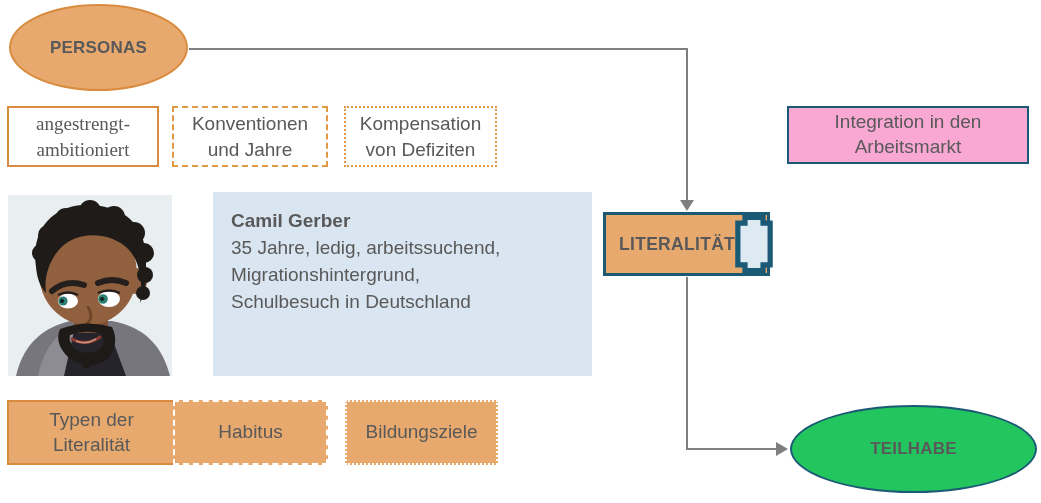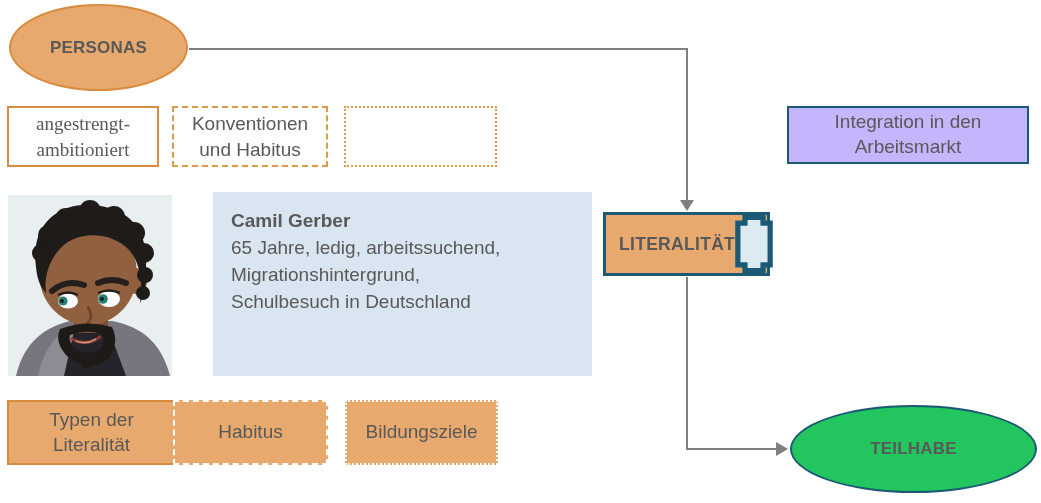--- a/index.html
+++ b/index.html
@@ -21,21 +21,21 @@
   .tag.dashed{border:2px dashed #DF9A43;}
   .tag.dotted{border:2px dotted #DF9A43;}
 
   
   .btag{top:400px;height:65px;background:#E8A96E;font-size:19px;line-height:1.3;}
   .btag.solid {border:2.5px solid #D98C3F;}
   .btag.dashed{border:2px dashed #ffffff;}
   .btag.dotted{border:2px dotted #ffffff;}
 
   
-  .outcome{left:787px;top:106px;width:242px;height:58px;background:#c4b5fd;
+  .outcome{left:787px;top:106px;width:242px;height:58px;background:#f9a8d4;
            border:2px solid #1B5A75;font-size:19px;line-height:1.3;}
 
   
   .literality{left:603px;top:212px;width:167px;height:64px;background:#E8A96E;
               border:3px solid #1B5A75;display:flex;align-items:center;}
   .literality .lbl{font-weight:bold;font-size:17.5px;letter-spacing:.3px;padding-left:13px;flex:1;}
   .literality .glyph{width:38px;height:60px;margin-right:5px;flex:none;}
 
   
   .avatar{left:8px;top:195px;width:164px;height:181px;background:#E9EEF0;}
@@ -60,23 +60,25 @@
   <div class="abs ellipse personas center">
     <span>PERSONAS</span>
   </div>
 
   <div class="abs tag solid center" style="left:7px;width:152px;">
     <span>angestrengt-</span>
     <span>ambitioniert</span>
   </div>
   <div class="abs tag dashed center" style="left:172px;width:156px;">
     <span>Konventionen</span>
-    <span>und Habitus</span>
+    <span>und Jahre</span>
   </div>
   <div class="abs tag dotted center" style="left:344px;width:153px;">
+    <span>Kompensation</span>
+    <span>von Defiziten</span>
   </div>
 
   <div class="abs outcome center">
     <span>Integration in den</span>
     <span>Arbeitsmarkt</span>
   </div>
 
   <div class="abs avatar">
     <svg width="164" height="181" viewBox="0 0 164 181">
       <rect x="0" y="0" width="164" height="181" fill="#E9EEF0"></rect>
@@ -120,21 +122,21 @@
       <path d="M 52 134 Q 78 124 104 132 Q 112 148 100 164 Q 80 178 60 162 Q 46 148 52 134 Z M 62 140 Q 78 134 94 139 Q 98 148 92 154 Q 78 162 66 153 Q 60 146 62 140 Z" fill="#1E1A18" fill-rule="evenodd"></path>
       <path d="M 70 162 Q 78 186 88 160 L 80 170 Z" fill="#1E1A18"></path>
 
       <path d="M 64 144 Q 78 152 92 142" fill="none" stroke="#8C3A34" stroke-width="3" stroke-linecap="round"></path>
       <path d="M 68 146 Q 78 150 88 144" fill="none" stroke="#C98F7B" stroke-width="1.6"></path>
     </svg>
   </div>
 
   <div class="abs card">
     <div class="name">Camil Gerber</div>
-    <div>65 Jahre, ledig, arbeitssuchend,</div>
+    <div>35 Jahre, ledig, arbeitssuchend,</div>
     <div>Migrationshintergrund,</div>
     <div>Schulbesuch in Deutschland</div>
   </div>
 
   <div class="abs literality">
     <span class="lbl">LITERALITÄT</span>
     <svg class="glyph" viewBox="0 0 40 62">
       <polygon points="10.5,3 29.5,3 29.5,9 37,9 37,53 29.5,53 29.5,59 10.5,59 10.5,53 3,53 3,9 10.5,9" fill="#DEEAF2" stroke="#1B5A75" stroke-width="5.5" stroke-linejoin="miter"></polygon>
     </svg>
   </div>

